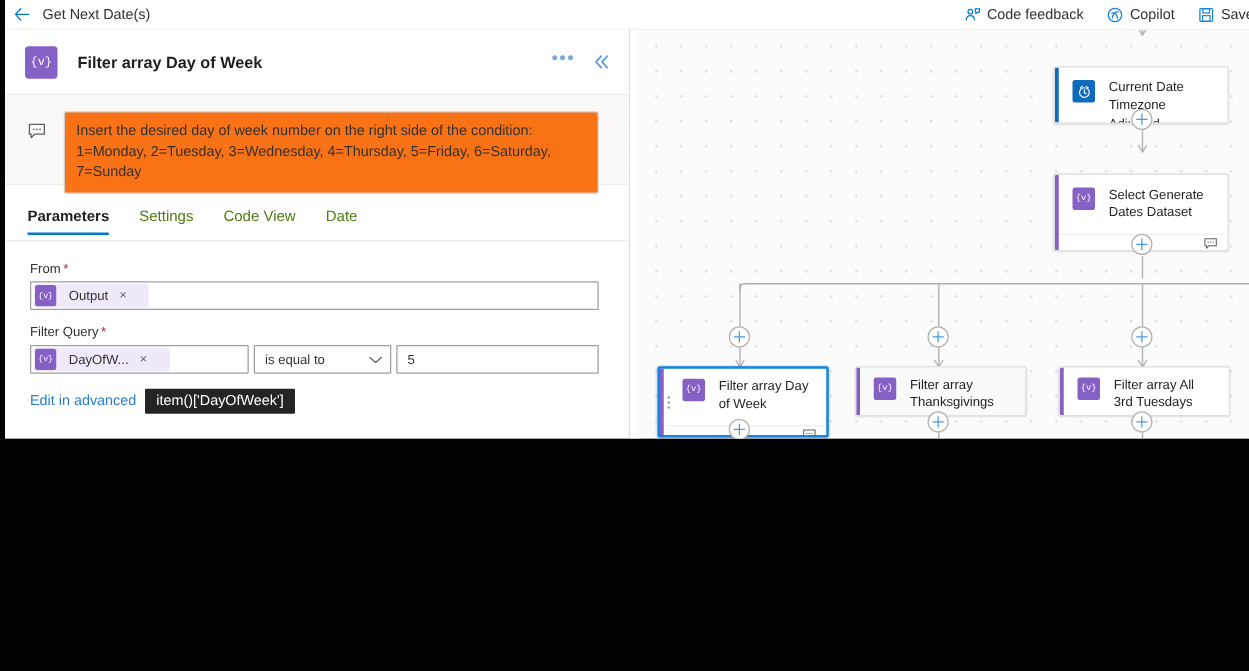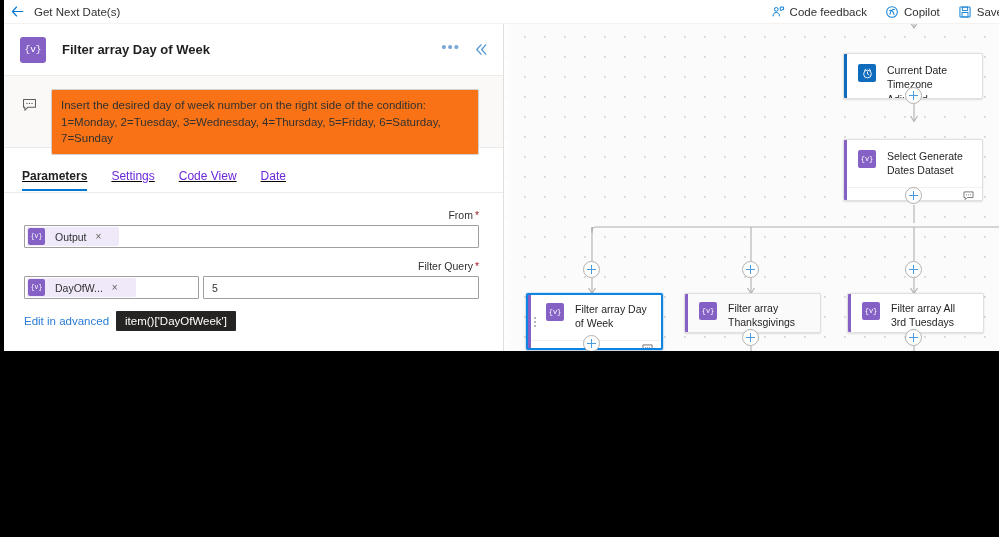--- a/index.html
+++ b/index.html
@@ -100,43 +100,42 @@
     border: 1px solid #d2d0ce;
     background: #f97316;
     border-radius: 2px;
     padding: 7px 9px;
     font-size: 11.5px; color: #323130; line-height: 1.45;
     min-height: 46px;
   }
 
   
   .tabs {
-    display: flex; align-items: center; gap: 24px;
+    display: flex; align-items: flex-start; gap: 24px;
     padding: 18px 0 0 18px;
     height: 45px;
     border-bottom: 1px solid #edebe9;
-    text-decoration: underline;
   }
   .tab {
-    font-size: 12px; color: #6d28d9;
+    font-size: 12px; color: #4d7c0f;
     padding-bottom: 7px; cursor: pointer;
     position: relative; white-space: nowrap;
   }
   .tab.active { color: #201f1e; font-weight: bold; }
   .tab.active::after {
     content: ""; position: absolute;
     left: 0; right: 0; bottom: -1px; height: 2px;
     background: #0078d4;
   }
 
   
   .form { padding: 16px 24px 0 20px; }
   .field { margin-bottom: 12px; }
   .field-label {
-    font-size: 10.5px; color: #323130; margin-bottom: 4px; text-align: right;
+    font-size: 10.5px; color: #323130; margin-bottom: 4px;
   }
   .req { color: #a4262c; margin-left: 2px; }
   .input-shell {
     border: 1px solid #a19f9d;
     background: #fff;
     height: 23px;
     display: flex; align-items: center;
     border-radius: 1px;
   }
   .token {
@@ -407,20 +406,28 @@
           <span>Filter Query</span><span class="req">*</span>
         </div>
         <div class="query-row">
           <div class="query-left">
             <div class="token">
               <span class="token-ico">{v}</span>
               <span class="token-label">DayOfW...</span>
               <span class="token-x">×</span>
             </div>
           </div>
+          <div class="query-op">
+            <span>is equal to</span>
+            <span class="chev">
+              <svg width="11" height="8" viewBox="0 0 12 8" aria-hidden="true">
+                <path d="M1 1.8 L6 6.2 L11 1.8" fill="none" stroke="#605e5c" stroke-width="1.1" stroke-linecap="round" stroke-linejoin="round"></path>
+              </svg>
+            </span>
+          </div>
           <div class="query-val">
             <span>5</span>
           </div>
         </div>
       </div>
 
       <div class="advanced-row">
         <div class="link-advanced">Edit in advanced</div>
         <div class="tooltip">item()['DayOfWeek']</div>
       </div>

